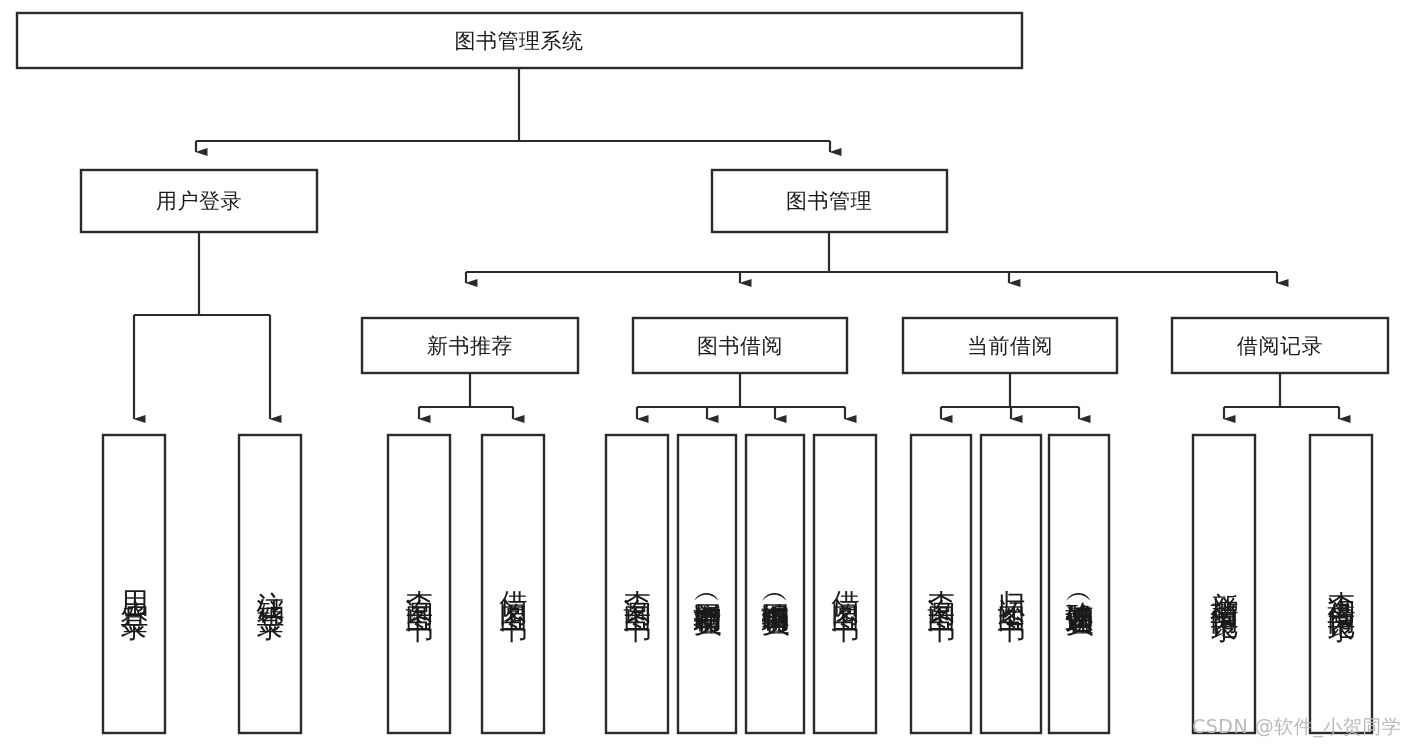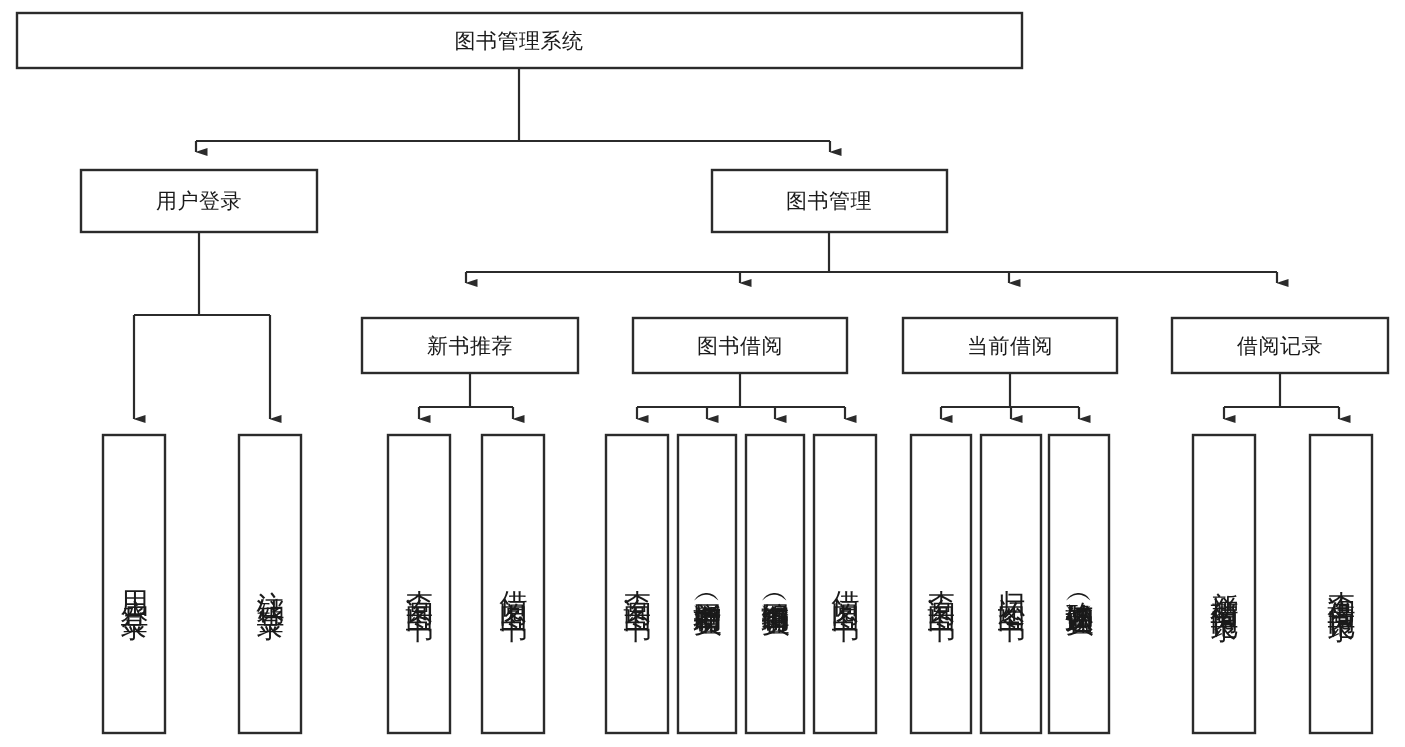--- a/index.html
+++ b/index.html
@@ -206,14 +206,15 @@
   <div class="vlabel" style="left:746px; top:435px; width:58px; height:298px; font-size:28px; letter-spacing:1px;">编辑图书（管理员）</div>
   <div class="vlabel" style="left:814px; top:435px; width:62px; height:298px; font-size:28px; letter-spacing:8px;">借阅图书</div>
 
   <div class="vlabel" style="left:911px; top:435px; width:60px; height:298px; font-size:28px; letter-spacing:8px;">查询图书</div>
   <div class="vlabel" style="left:981px; top:435px; width:60px; height:298px; font-size:28px; letter-spacing:8px;">归还图书</div>
   <div class="vlabel" style="left:1049px; top:435px; width:60px; height:298px; font-size:28px; letter-spacing:1px;">确认归还（管理员）</div>
 
   <div class="vlabel" style="left:1193px; top:435px; width:62px; height:298px; font-size:28px; letter-spacing:5px;">新增借阅记录</div>
   <div class="vlabel" style="left:1310px; top:435px; width:62px; height:298px; font-size:28px; letter-spacing:5px;">查询借阅记录</div>
 
+  <div class="watermark" style="left:1192px; top:714px;">CSDN @软件_小贺同学</div>
 
 </div>
 
 </body></html>

